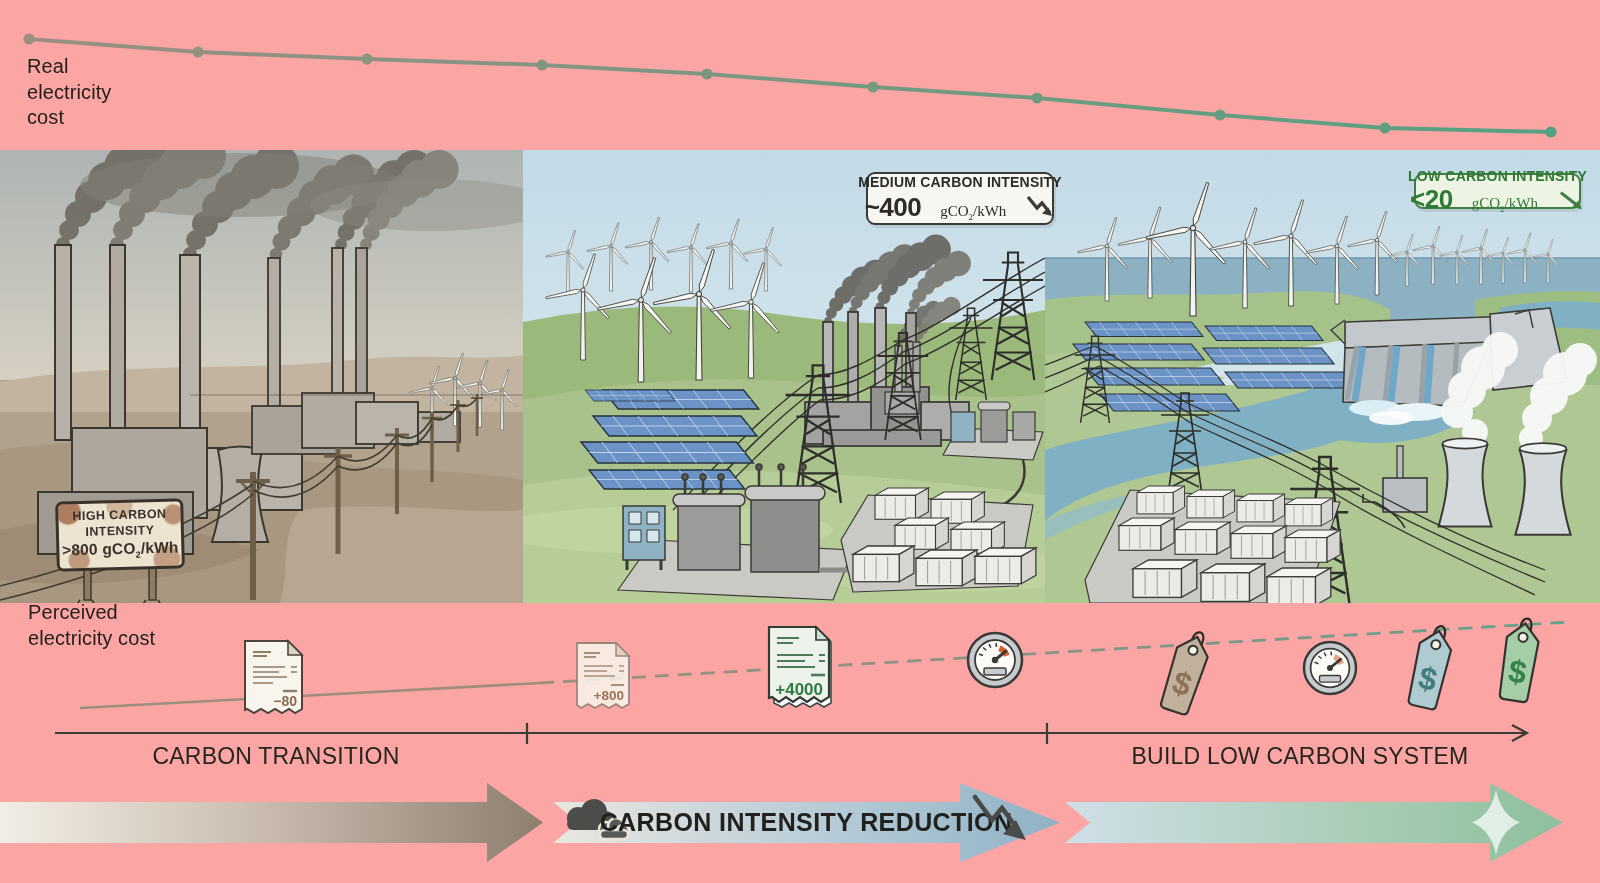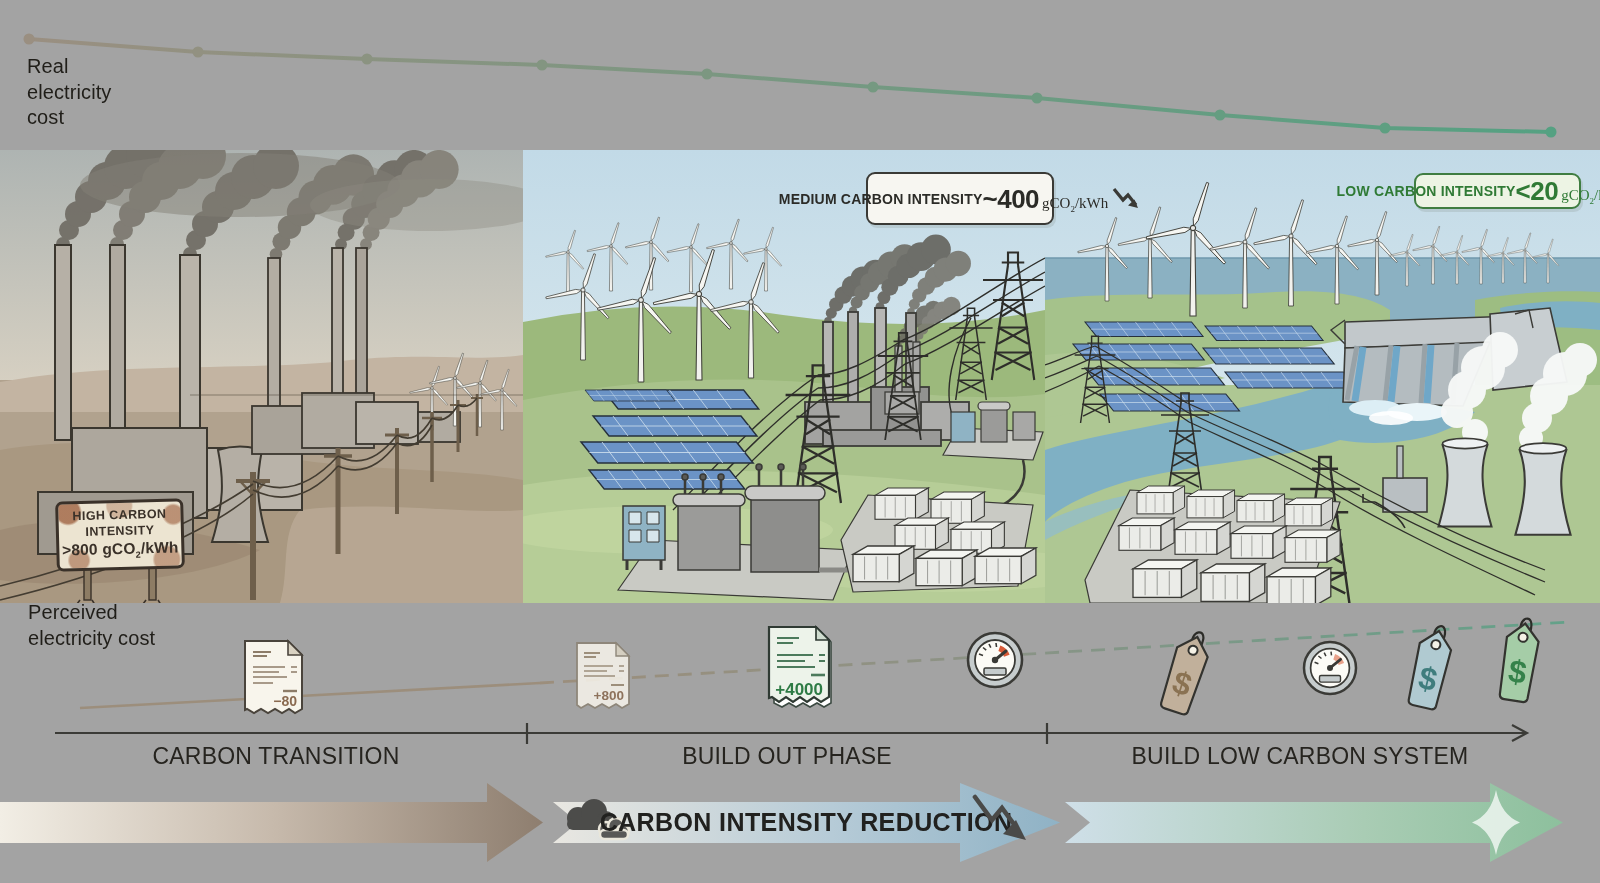--- a/index.html
+++ b/index.html
@@ -1,25 +1,25 @@
 <!DOCTYPE html>
 <html><head>
 <meta charset="utf-8">
 <style>
   html,body{margin:0;padding:0;background:#f4f1e6;}
-  .stage{position:relative;width:1600px;height:883px;background:#a3a3a3;overflow:hidden;
+  .stage{position:relative;width:1600px;height:883px;background:#fca5a5;overflow:hidden;
          font-family:"Liberation Sans",sans-serif;}
   .abs{position:absolute;}
   .axis-label{font-size:20px;line-height:1.28;color:#201e19;letter-spacing:.1px;}
   .phase-label{font-size:23px;color:#26241f;white-space:nowrap;transform:translateX(-50%);letter-spacing:.2px;}
   
-  .badge{box-sizing:border-box;border-radius:9px;display:flex;align-items:center;
+  .badge{box-sizing:border-box;border-radius:9px;display:flex;flex-direction:column;align-items:center;
          justify-content:center;padding:3px 8px;box-shadow:2px 3px 0 rgba(70,70,55,.12);}
   .badge .t1{font-weight:bold;font-size:14px;letter-spacing:.2px;white-space:nowrap;}
-  .badge .row{display:flex;align-items:baseline;gap:3px;white-space:nowrap;}
+  .badge .row{display:flex;align-items:baseline;gap:19px;white-space:nowrap;}
   .badge .val{font-weight:bold;font-size:26px;letter-spacing:-.5px;}
   .badge .unit{font-size:15px;font-family:Liberation Serif, serif;}
   .badge .unit sub{font-size:9px;}
   .badge svg{position:relative;top:4px;}
   .badge-medium{background:#f7f6f1;border:2.5px solid #3a3a36;color:#2b2b27;}
   .badge-low{background:#edf4e4;border:2.5px solid #3f7d41;color:#2f7a35;}
   
   .sign{box-sizing:border-box;border:3px solid #3a3129;border-radius:7px;color:#3a3129;text-align:center;
         transform:rotate(-1.5deg);padding-top:5px;
         background:
@@ -535,21 +535,20 @@
   </g>
 </svg>
 <div class="abs axis-label" style="left:28px;top:600px;width:170px">Perceived electricity cost</div>
 
 <svg class="abs" style="left:0;top:705px" width="1600" height="60">
   <path d="M55,28 H1526" stroke="#3b3b37" stroke-width="2.2"></path>
   <path d="M1512,20 L1527,28 L1512,36" fill="none" stroke="#3b3b37" stroke-width="2.2"></path>
   <path d="M527,18 V39 M1047,18 V39" stroke="#3b3b37" stroke-width="2.2"></path>
 </svg>
 <div class="abs phase-label" style="left:276px;top:743px">CARBON TRANSITION</div>
-<div class="abs phase-label" style="left:787px;top:743px">BUILD OUT PHASE</div>
 <div class="abs phase-label" style="left:1300px;top:743px">BUILD LOW CARBON SYSTEM</div>
 
 <svg class="abs" style="left:0;top:770px" width="1600" height="113">
   <polygon points="0,32 487,32 487,13 543,52.5 487,92 487,73 0,73" fill="url(#gradA)"></polygon>
   <polygon points="553,32 960,32 960,13 1060,52.5 960,92 960,73 553,73 578,52.5" fill="url(#gradB)"></polygon>
   <polygon points="1065,32 1490,32 1490,13 1563,52.5 1490,92 1490,73 1065,73 1090,52.5" fill="url(#gradC)"></polygon>
   <path d="M1496,20 Q1501,45 1520,52.5 Q1501,60 1496,85 Q1491,60 1472,52.5 Q1491,45 1496,20 Z" fill="#e9f3ec" opacity=".9"></path>
   <g transform="translate(592,50)">
     <circle cx="-14" cy="-2" r="11" fill="#4c4c4a"></circle>
         <circle cx="2" cy="-8" r="13" fill="#4c4c4a"></circle>

